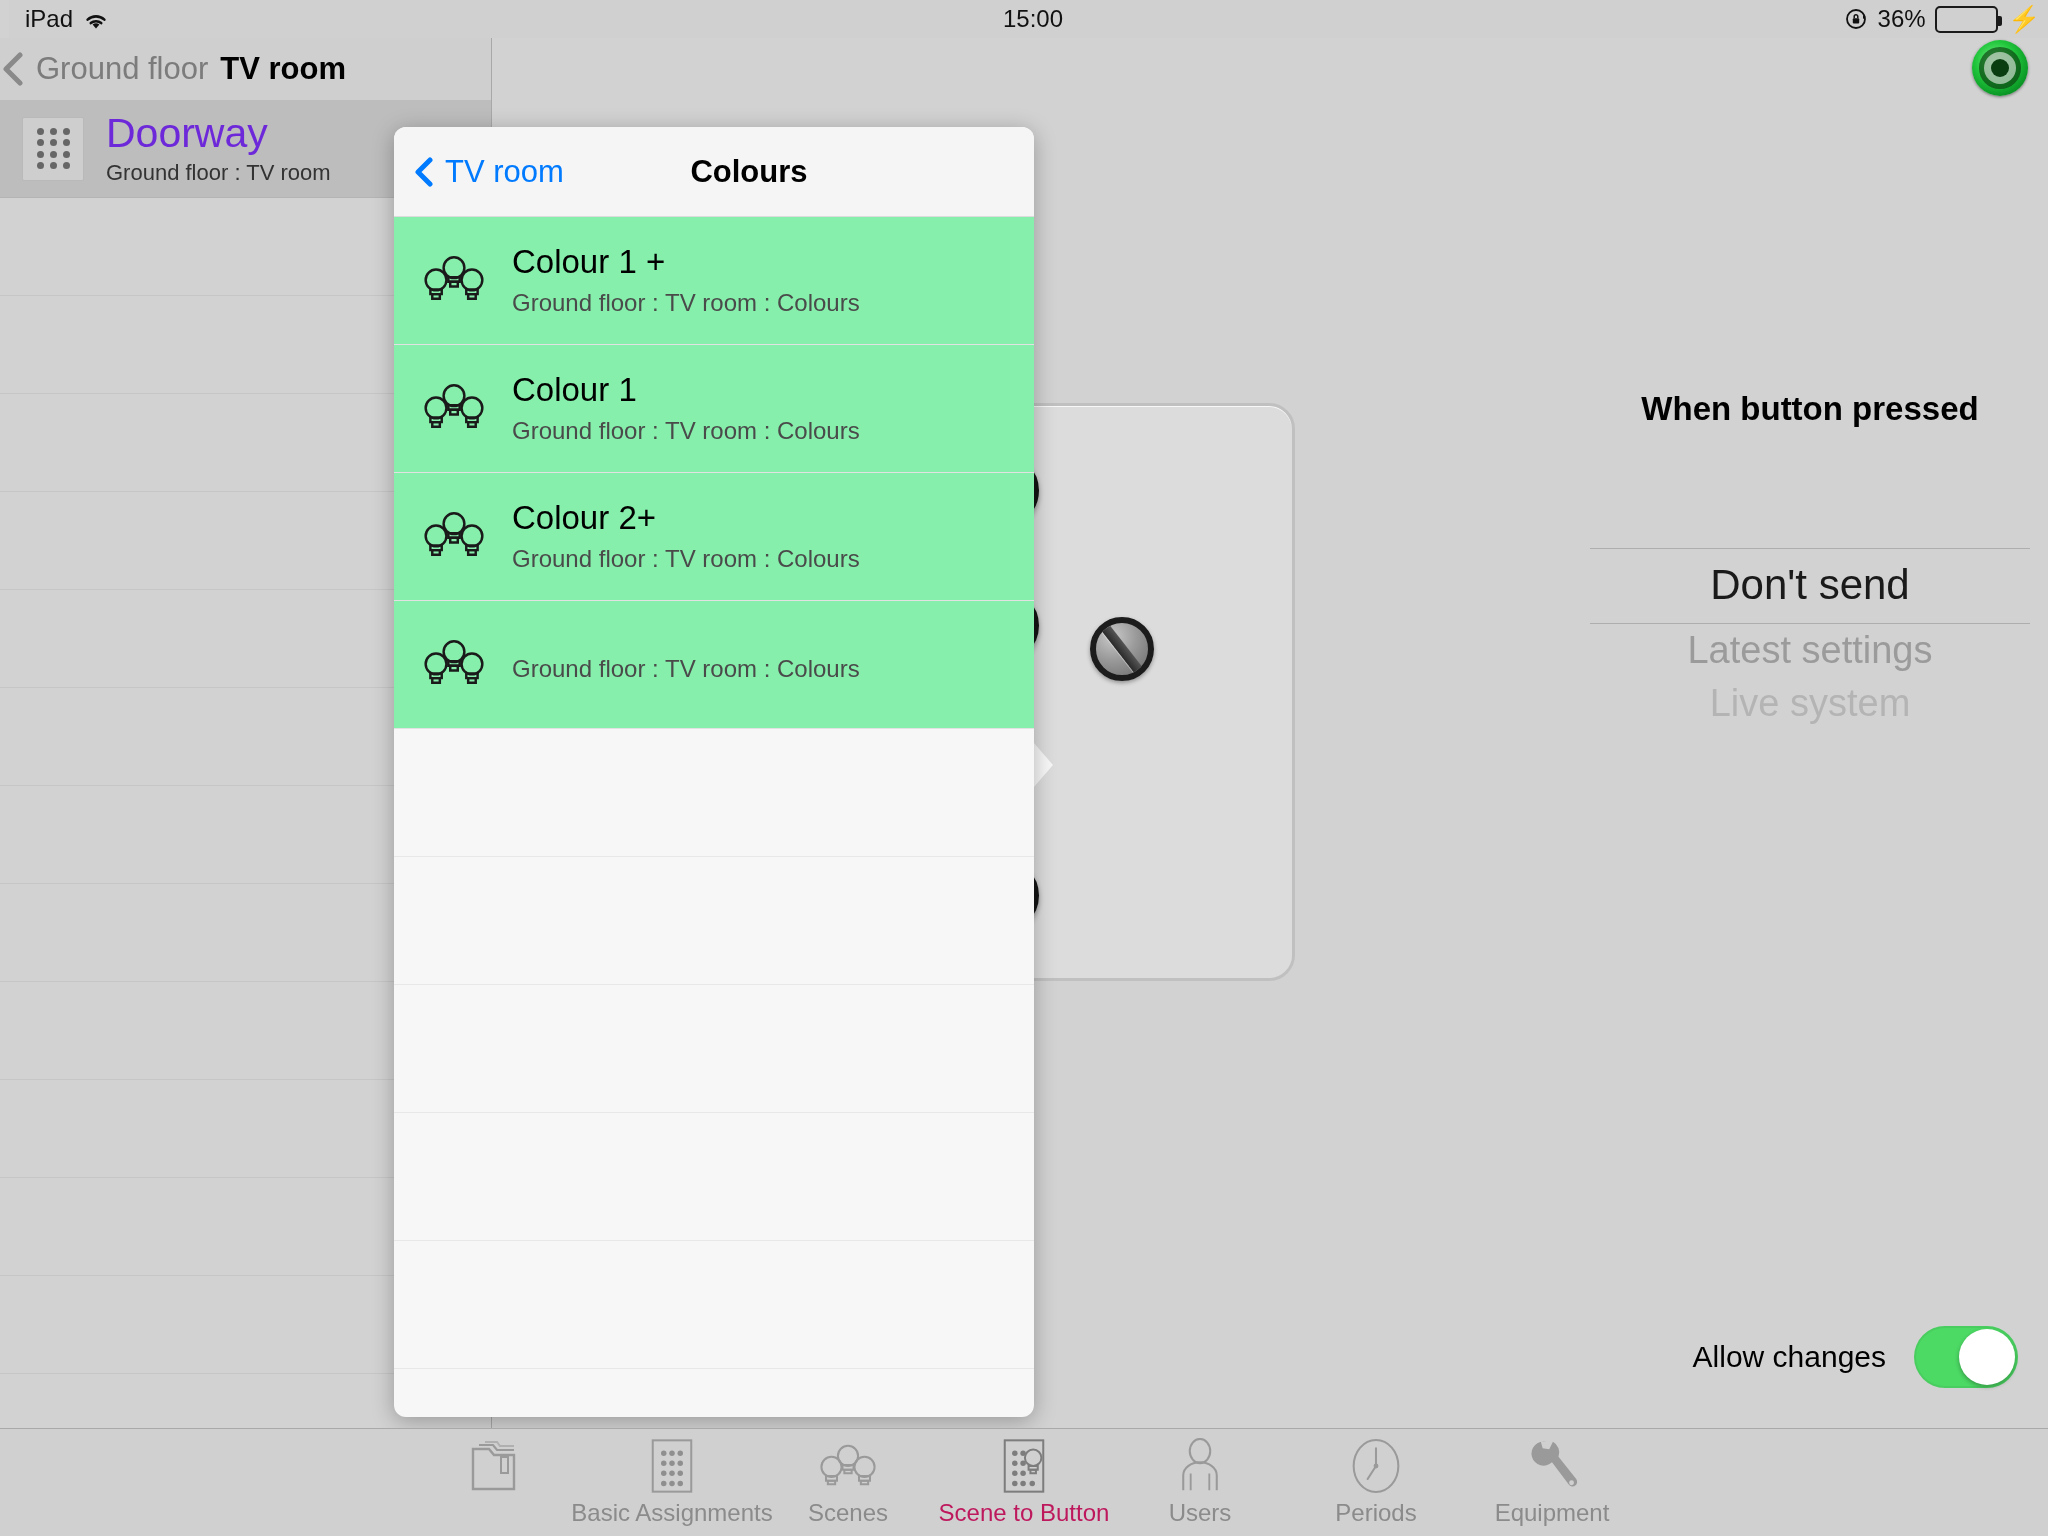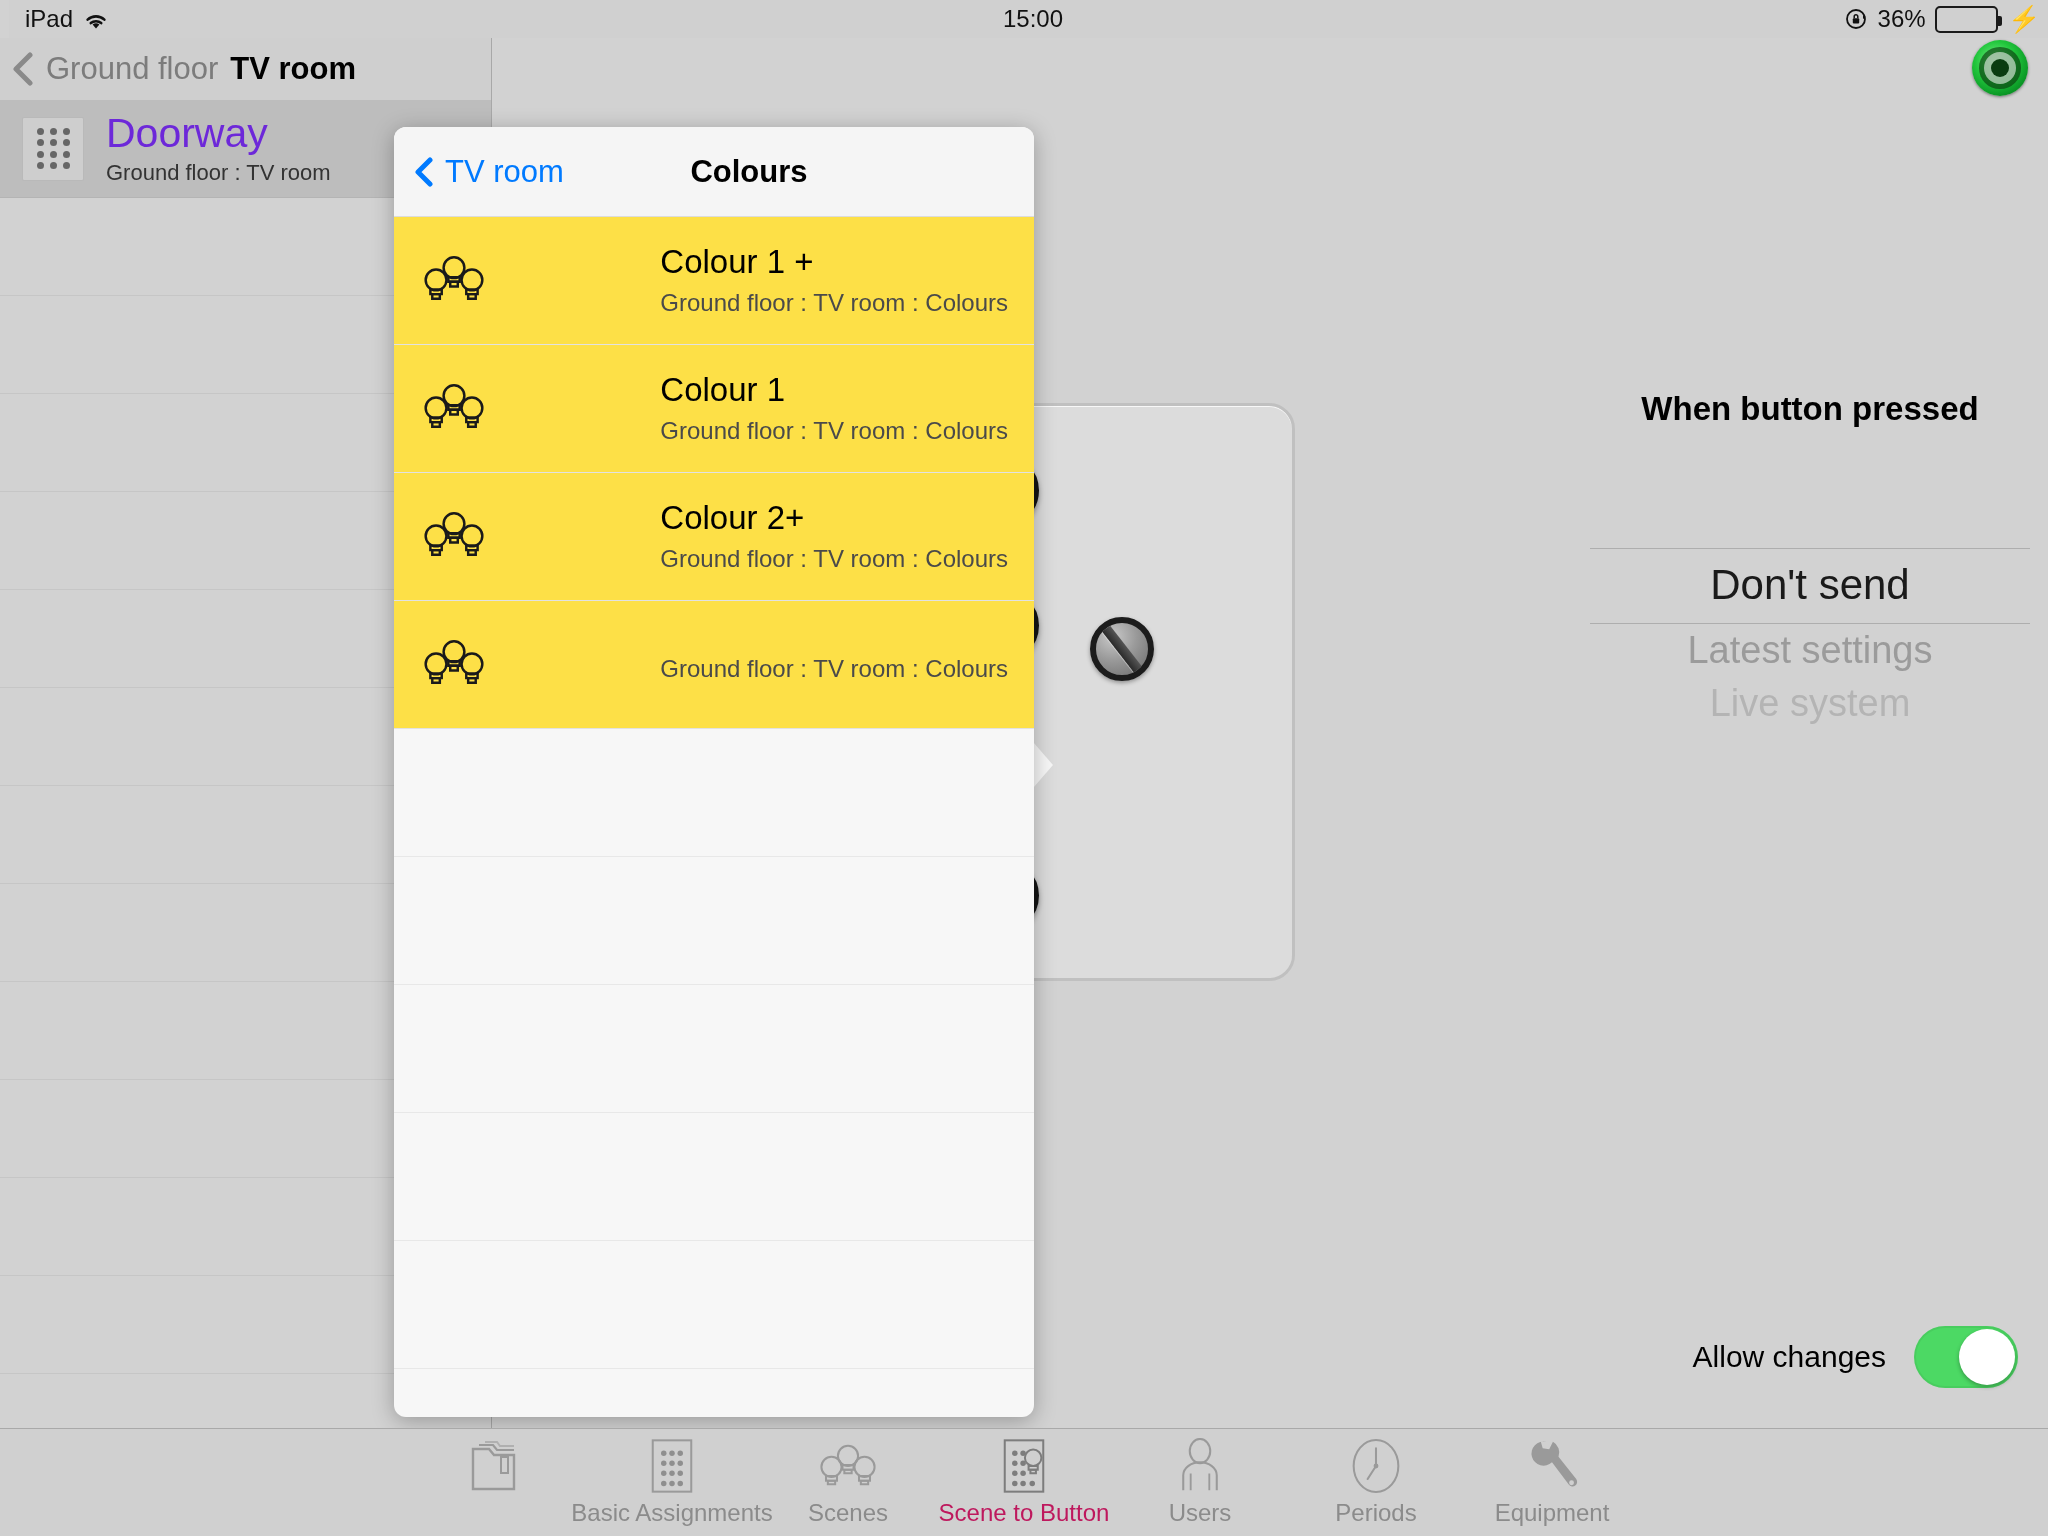--- a/index.html
+++ b/index.html
@@ -30,21 +30,21 @@
     content:""; position:absolute; right:-6px; top: 8px;
     width: 4px; height: 10px; background:#1a1a1a; border-radius:0 2px 2px 0;
   }
   .batt-fill { height: 100%; background: #4cd964; border-radius: 2px; }
   .bolt { font-size: 26px; line-height: 1; color:#111; margin-left:2px; }
 
   
   .leftnav {
     position: absolute; top: 38px; left: 0; width: 492px; height: 62px;
     background: #cfcfcf; border-right: 1px solid #a8a8a8;
-    display: flex; align-items: center; padding-left: 12px;
+    display: flex; align-items: center; padding-left: 2px;
   }
   .backchev { width: 22px; height: 34px; margin-right: 12px; }
   .leftnav .crumb { font-size: 31px; color: #7c7c7c; }
   .leftnav .title { font-size: 31px; color: #000; font-weight: bold; margin-left: 12px; }
 
   
   .logo {
     position: absolute; top: 40px; right: 20px; width: 56px; height: 56px;
     border-radius: 50%;
     background: radial-gradient(circle at 42% 38%, #7df58c 0%, #21c63c 42%, #0c9a27 70%, #055c16 100%);
@@ -152,21 +152,21 @@
   .pop-back .chev { width: 19px; height: 30px; }
   .pop-back span { font-size: 31px; color: #007aff; }
   .pop-title {
     position: absolute; left: 0; right: 0; text-align: center;
     font-size: 31px; font-weight: bold; color: #000; pointer-events: none;
     padding-left: 70px;
   }
   .pop-list { }
   .pop-item {
     height: 128px; display: flex; align-items: center; padding: 0 26px;
-    border-bottom: 1px solid #e2e2e2; background: #fde047; justify-content: space-between;
+    border-bottom: 1px solid #e2e2e2; background: #86efac;
   }
   .pop-item .labels { margin-left: 24px; }
   .pop-item .l1 { font-size: 33px; color: #000; line-height: 1.1; }
   .pop-item .l2 { font-size: 24px; color: #4a4a4a; margin-top: 9px; }
   .pop-empty { height: 128px; border-bottom: 1px solid #e8e8e8; }
   .bulbs { width: 68px; height: 60px; flex: none; }
 
   
   .tabbar {
     position: absolute; left: 0; bottom: 0; width: 2048px; height: 108px;

